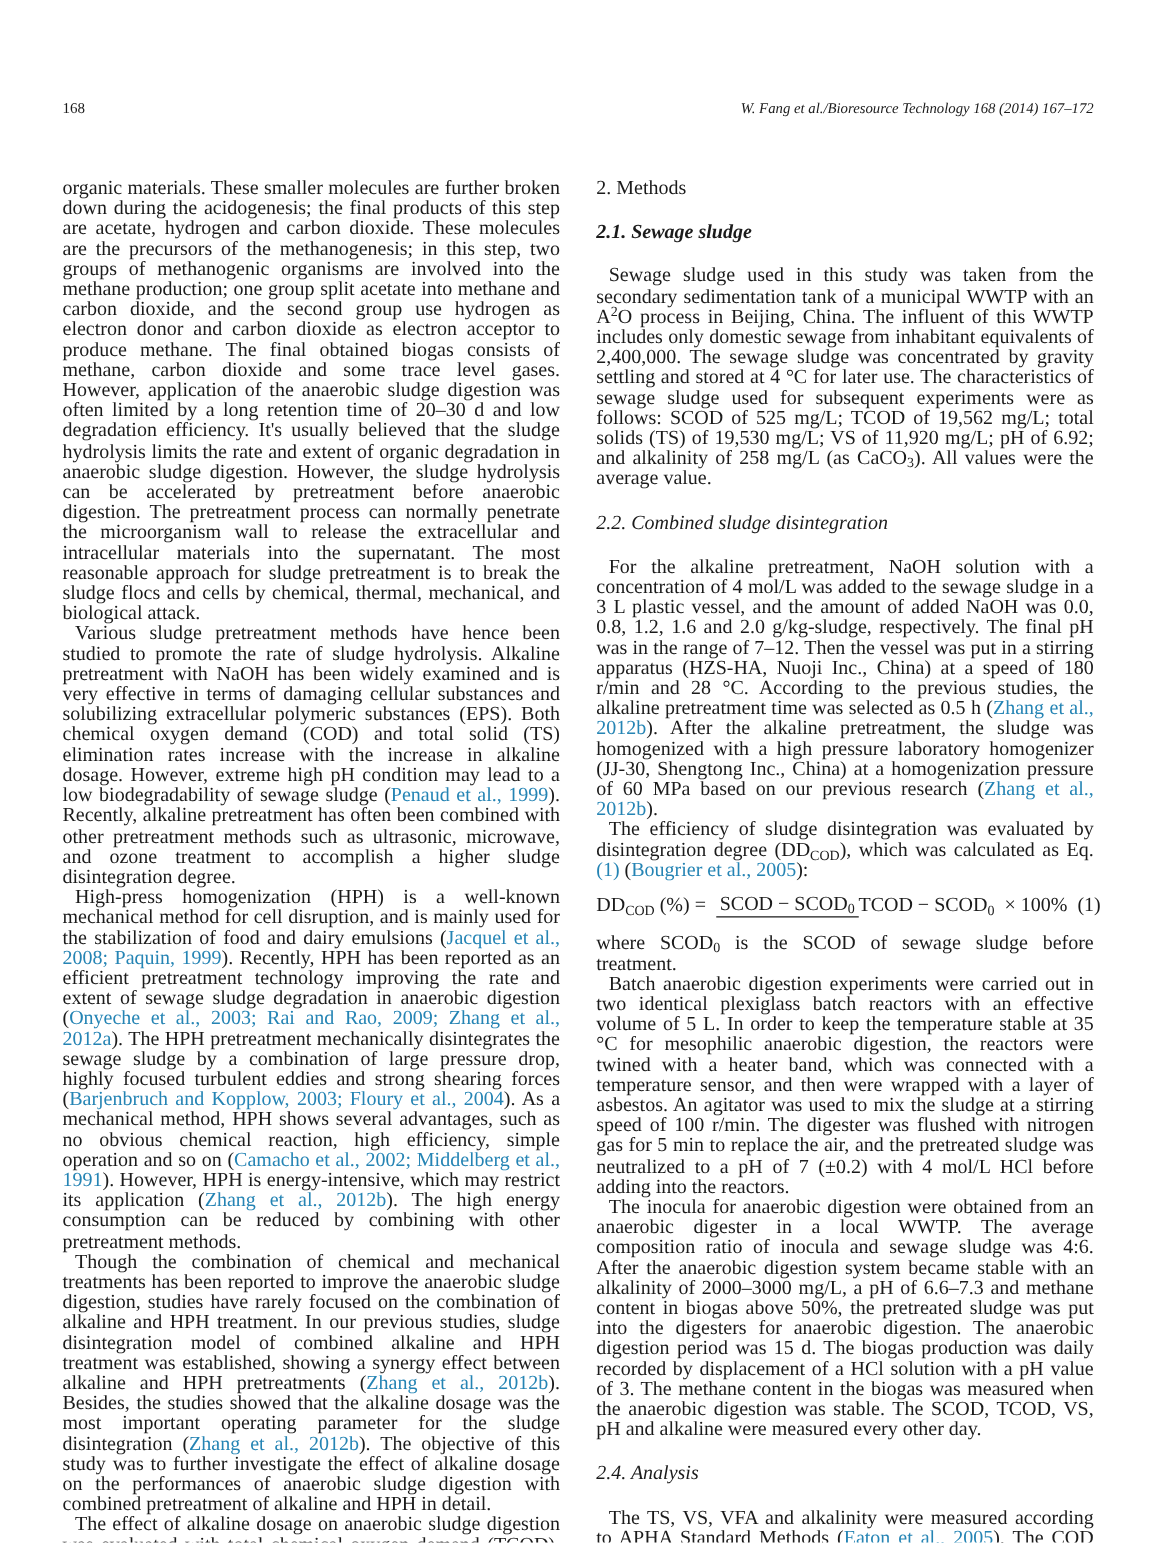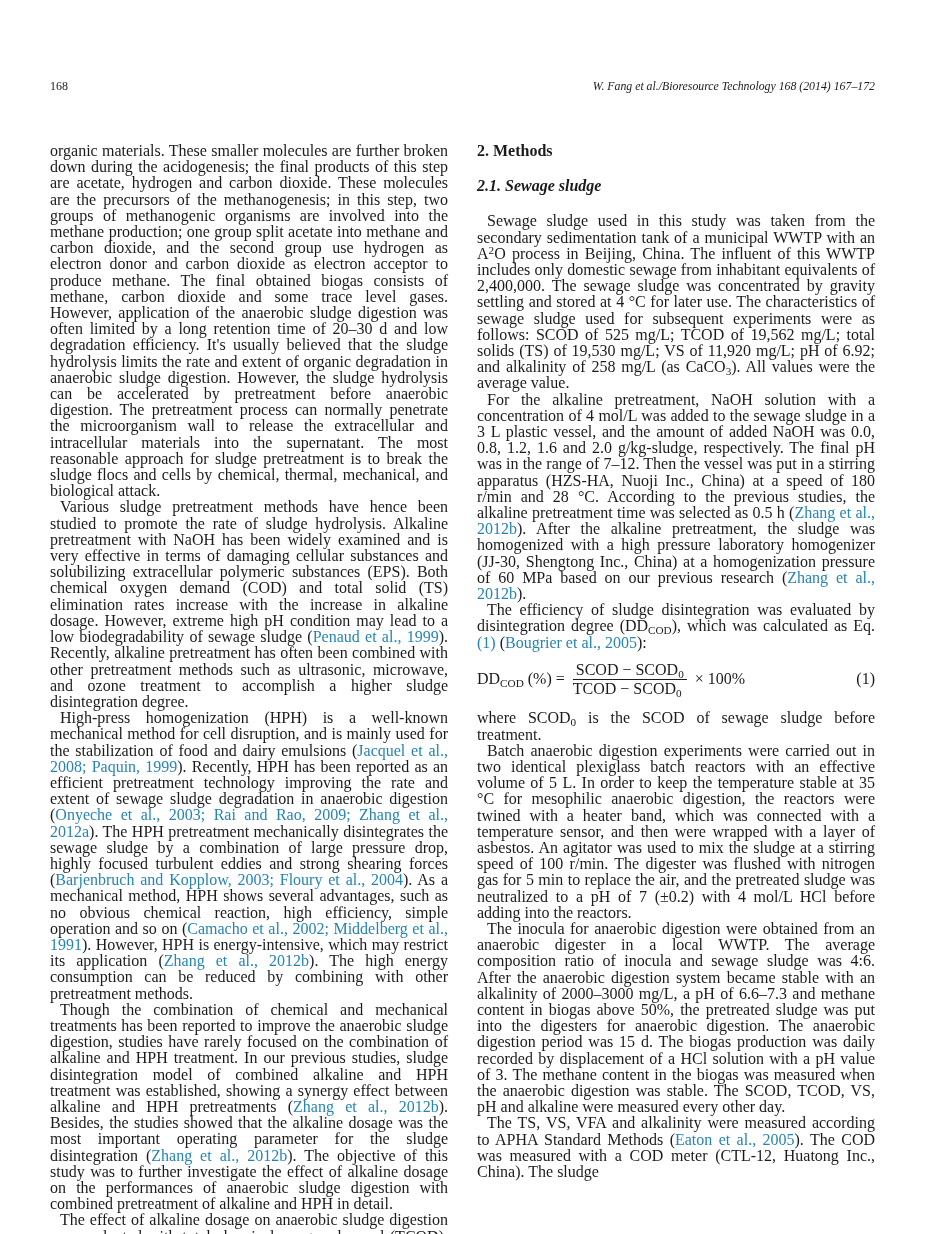--- a/index.html
+++ b/index.html
@@ -32,21 +32,21 @@
     font-size: 16px;
     line-height: 16.2px;
     text-align: justify;
     hyphens: auto;
     margin-top: 36px;
     -webkit-hyphens: auto;
   }
   .para { margin: 0; }
   .para.indent { text-indent: 10px; }
   .h2 {
-    font-weight: bold;
+    font-weight: normal;
     margin: 0 0 19px 0;
   }
   .h3 {
     font-style: italic;
     margin: 19px 0 19px 0;
   }
   .h3.first { margin-top: 0; font-weight: bold; }
   a.cite-link { color: var(--link, #2584b4); text-decoration: none; cursor: pointer; }
   sub, sup { font-size: 70%; line-height: 0; }
   sup { vertical-align: 0.45em; }
@@ -54,21 +54,21 @@
   .equation {
     display: flex;
     align-items: center;
     justify-content: space-between;
     margin: 11px 0 13px 0;
     text-align: left;
   }
   .eq-main { display: inline-flex; align-items: center; white-space: pre; }
   .frac {
     display: inline-flex;
-    flex-direction: column;
+    flex-direction: row;
     text-align: left;
     vertical-align: middle;
     margin: 0 4px;
   }
   .frac .num { border-bottom: 1px solid #1b1b1b; padding: 0 3px 1px 3px; }
   .frac .den { padding-top: 1px; }
   .eq-label { padding-left: 8px; }
 </style>
 </head>
 <body>
@@ -83,25 +83,27 @@
         <p class="para">organic materials. These smaller molecules are further broken down during the acidogenesis; the final products of this step are acetate, hydrogen and carbon dioxide. These molecules are the precursors of the methanogenesis; in this step, two groups of methanogenic organisms are involved into the methane production; one group split acetate into methane and carbon dioxide, and the second group use hydrogen as electron donor and carbon dioxide as electron acceptor to produce methane. The final obtained biogas consists of methane, carbon dioxide and some trace level gases. However, application of the anaerobic sludge digestion was often limited by a long retention time of 20–30 d and low degradation efficiency. It's usually believed that the sludge hydrolysis limits the rate and extent of organic degradation in anaerobic sludge digestion. However, the sludge hydrolysis can be accelerated by pretreatment before anaerobic digestion. The pretreatment process can normally penetrate the microorganism wall to release the extracellular and intracellular materials into the supernatant. The most reasonable approach for sludge pretreatment is to break the sludge flocs and cells by chemical, thermal, mechanical, and biological attack.</p>
         <p class="para indent">Various sludge pretreatment methods have hence been studied to promote the rate of sludge hydrolysis. Alkaline pretreatment with NaOH has been widely examined and is very effective in terms of damaging cellular substances and solubilizing extracellular polymeric substances (EPS). Both chemical oxygen demand (COD) and total solid (TS) elimination rates increase with the increase in alkaline dosage. However, extreme high pH condition may lead to a low biodegradability of sewage sludge (<a class="cite-link">Penaud et al., 1999</a>). Recently, alkaline pretreatment has often been combined with other pretreatment methods such as ultrasonic, microwave, and ozone treatment to accomplish a higher sludge disintegration degree.</p>
         <p class="para indent">High-press homogenization (HPH) is a well-known mechanical method for cell disruption, and is mainly used for the stabilization of food and dairy emulsions (<a class="cite-link">Jacquel et al., 2008; Paquin, 1999</a>). Recently, HPH has been reported as an efficient pretreatment technology improving the rate and extent of sewage sludge degradation in anaerobic digestion (<a class="cite-link">Onyeche et al., 2003; Rai and Rao, 2009; Zhang et al., 2012a</a>). The HPH pretreatment mechanically disintegrates the sewage sludge by a combination of large pressure drop, highly focused turbulent eddies and strong shearing forces (<a class="cite-link">Barjenbruch and Kopplow, 2003; Floury et al., 2004</a>). As a mechanical method, HPH shows several advantages, such as no obvious chemical reaction, high efficiency, simple operation and so on (<a class="cite-link">Camacho et al., 2002; Middelberg et al., 1991</a>). However, HPH is energy-intensive, which may restrict its application (<a class="cite-link">Zhang et al., 2012b</a>). The high energy consumption can be reduced by combining with other pretreatment methods.</p>
         <p class="para indent">Though the combination of chemical and mechanical treatments has been reported to improve the anaerobic sludge digestion, studies have rarely focused on the combination of alkaline and HPH treatment. In our previous studies, sludge disintegration model of combined alkaline and HPH treatment was established, showing a synergy effect between alkaline and HPH pretreatments (<a class="cite-link">Zhang et al., 2012b</a>). Besides, the studies showed that the alkaline dosage was the most important operating parameter for the sludge disintegration (<a class="cite-link">Zhang et al., 2012b</a>). The objective of this study was to further investigate the effect of alkaline dosage on the performances of anaerobic sludge digestion with combined pretreatment of alkaline and HPH in detail.</p>
         <p class="para indent">The effect of alkaline dosage on anaerobic sludge digestion was evaluated with total chemical oxygen demand (TCOD), soluble chemical oxygen demand (SCOD) and volatile solids (VS) removal, biogas and methane production. The relationship between the sludge disintegration degree of the combined pretreatment and efficiency of anaerobic sludge digestion was analyzed.</p>
       </div>
     <div class="col">
         <div class="h2">2. Methods</div>
         <div class="h3 first">2.1. Sewage sludge</div>
         <p class="para indent">Sewage sludge used in this study was taken from the secondary sedimentation tank of a municipal WWTP with an A<sup>2</sup>O process in Beijing, China. The influent of this WWTP includes only domestic sewage from inhabitant equivalents of 2,400,000. The sewage sludge was concentrated by gravity settling and stored at 4 °C for later use. The characteristics of sewage sludge used for subsequent experiments were as follows: SCOD of 525 mg/L; TCOD of 19,562 mg/L; total solids (TS) of 19,530 mg/L; VS of 11,920 mg/L; pH of 6.92; and alkalinity of 258 mg/L (as CaCO<sub>3</sub>). All values were the average value.</p>
+        <div class="h3">2.2. Combined sludge disintegration</div>
         <p class="para indent">For the alkaline pretreatment, NaOH solution with a concentration of 4 mol/L was added to the sewage sludge in a 3 L plastic vessel, and the amount of added NaOH was 0.0, 0.8, 1.2, 1.6 and 2.0 g/kg-sludge, respectively. The final pH was in the range of 7–12. Then the vessel was put in a stirring apparatus (HZS-HA, Nuoji Inc., China) at a speed of 180 r/min and 28 °C. According to the previous studies, the alkaline pretreatment time was selected as 0.5 h (<a class="cite-link">Zhang et al., 2012b</a>). After the alkaline pretreatment, the sludge was homogenized with a high pressure laboratory homogenizer (JJ-30, Shengtong Inc., China) at a homogenization pressure of 60 MPa based on our previous research (<a class="cite-link">Zhang et al., 2012b</a>).</p>
         <p class="para indent">The efficiency of sludge disintegration was evaluated by disintegration degree (DD<sub>COD</sub>), which was calculated as Eq. <a class="cite-link">(1)</a> (<a class="cite-link">Bougrier et al., 2005</a>):</p>
         <div class="equation">
           <span class="eq-main"><span>DD<sub>COD</sub> (%) = </span><span class="frac"><span class="num">SCOD − SCOD<sub>0</sub></span><span class="den">TCOD − SCOD<sub>0</sub></span></span><span> × 100%</span></span>
           <span class="eq-label">(1)</span>
         </div>
         <p class="para">where SCOD<sub>0</sub> is the SCOD of sewage sludge before treatment.</p>
         <p class="para indent">Batch anaerobic digestion experiments were carried out in two identical plexiglass batch reactors with an effective volume of 5 L. In order to keep the temperature stable at 35 °C for mesophilic anaerobic digestion, the reactors were twined with a heater band, which was connected with a temperature sensor, and then were wrapped with a layer of asbestos. An agitator was used to mix the sludge at a stirring speed of 100 r/min. The digester was flushed with nitrogen gas for 5 min to replace the air, and the pretreated sludge was neutralized to a pH of 7 (±0.2) with 4 mol/L HCl before adding into the reactors.</p>
         <p class="para indent">The inocula for anaerobic digestion were obtained from an anaerobic digester in a local WWTP. The average composition ratio of inocula and sewage sludge was 4:6. After the anaerobic digestion system became stable with an alkalinity of 2000–3000 mg/L, a pH of 6.6–7.3 and methane content in biogas above 50%, the pretreated sludge was put into the digesters for anaerobic digestion. The anaerobic digestion period was 15 d. The biogas production was daily recorded by displacement of a HCl solution with a pH value of 3. The methane content in the biogas was measured when the anaerobic digestion was stable. The SCOD, TCOD, VS, pH and alkaline were measured every other day.</p>
+        <div class="h3">2.4. Analysis</div>
         <p class="para indent">The TS, VS, VFA and alkalinity were measured according to APHA Standard Methods (<a class="cite-link">Eaton et al., 2005</a>). The COD was measured with a COD meter (CTL-12, Huatong Inc., China). The sludge</p>
       </div>
   </div>
 </div>
 
 </body></html>

